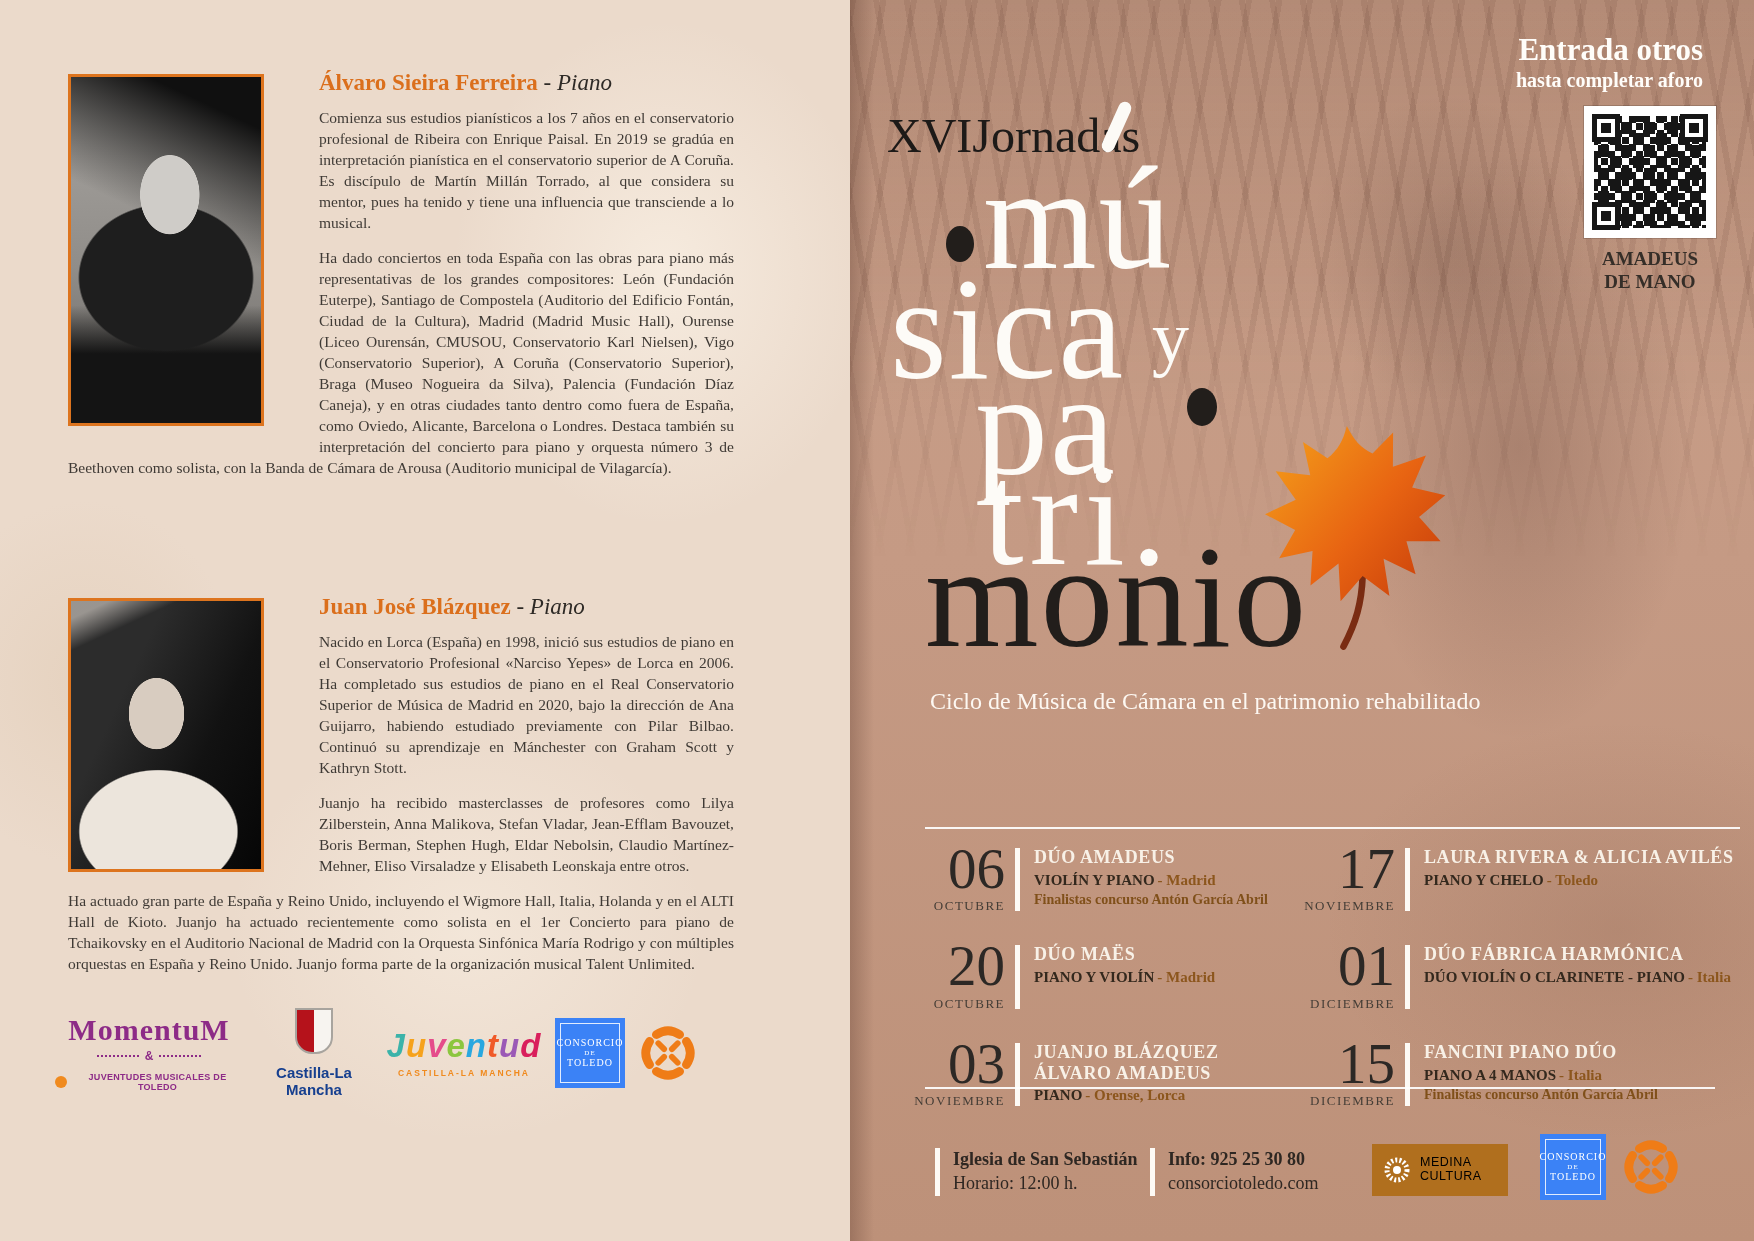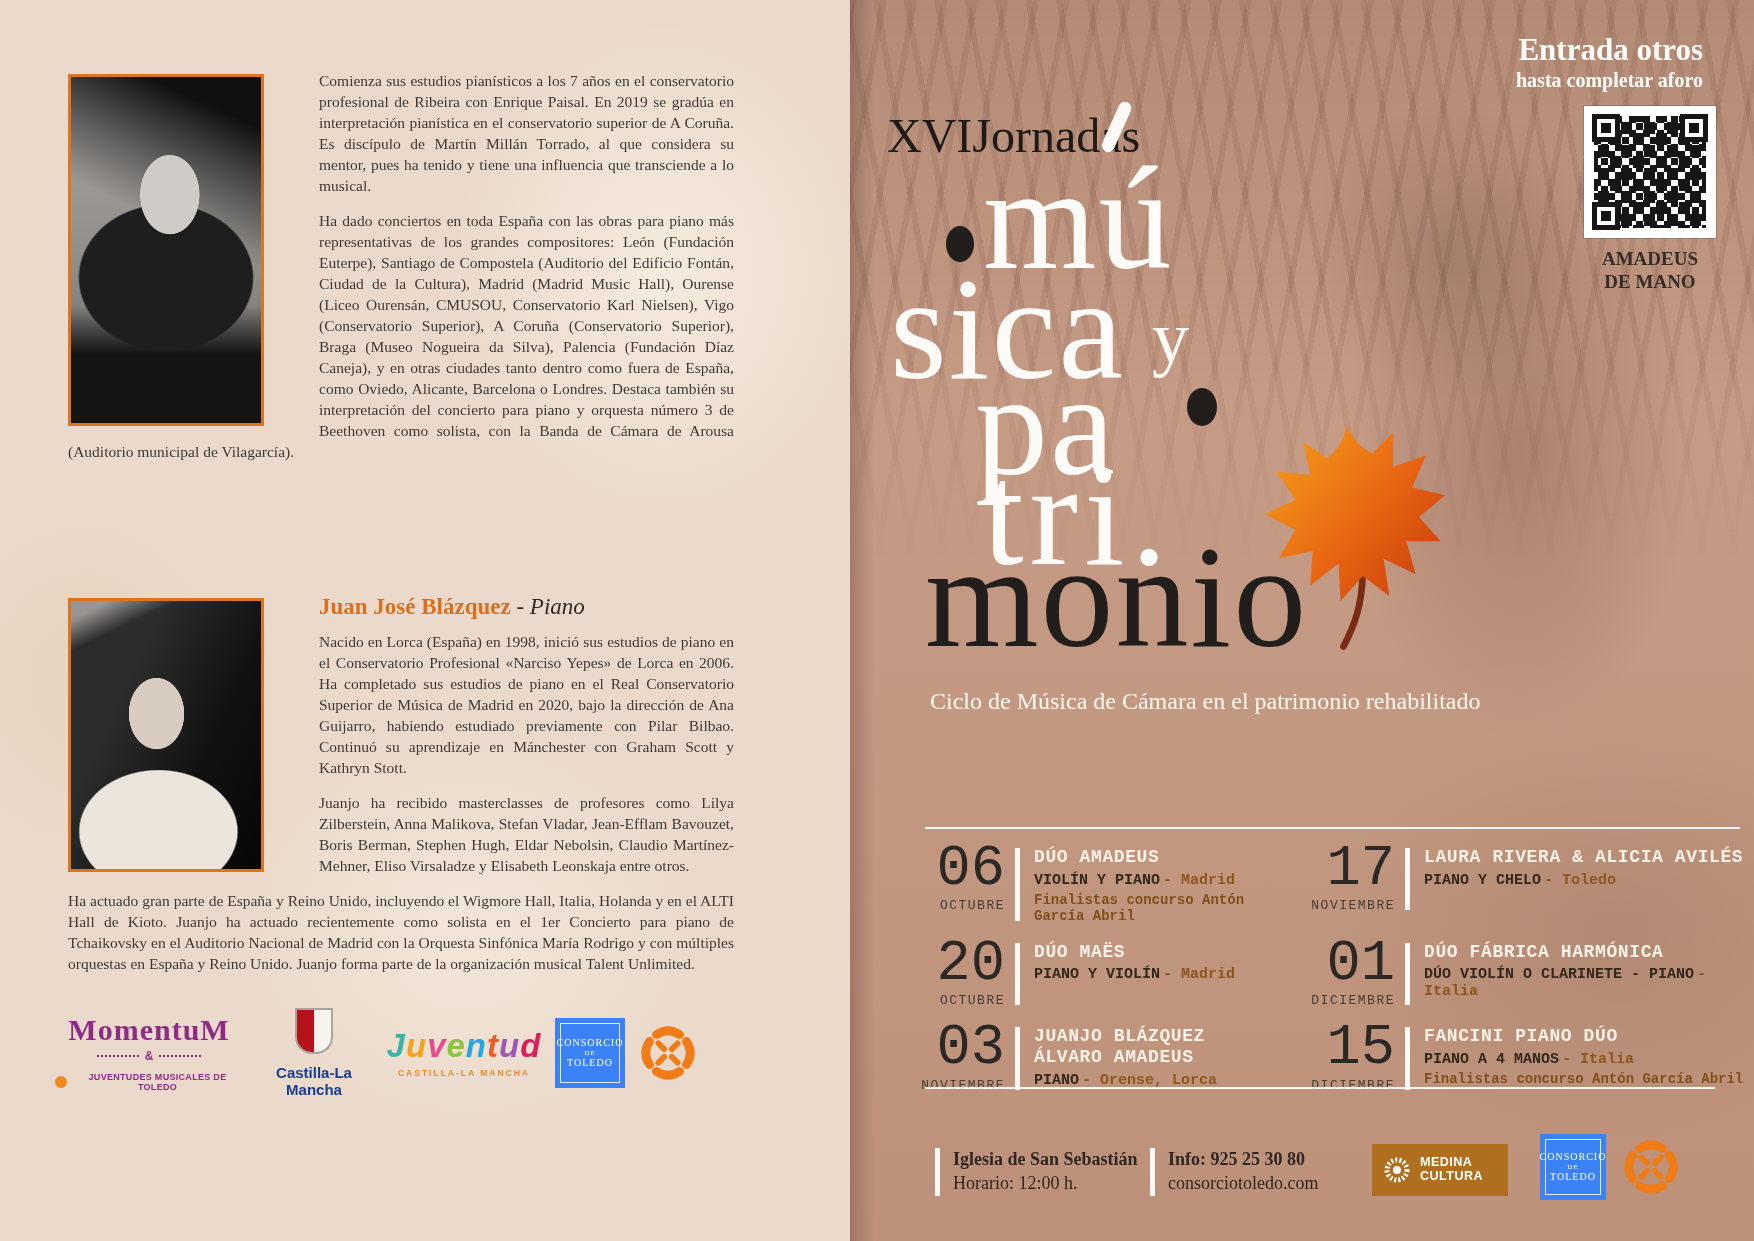--- a/index.html
+++ b/index.html
@@ -101,21 +101,21 @@
   .dot-1{left:96px;top:226px;width:28px;height:36px;background:#221e1b;}
   .dot-2{left:337px;top:388px;width:30px;height:38px;background:#221e1b;}
   .leaf{position:absolute;left:408px;top:414px;width:200px;height:236px;transform:rotate(-6deg);}
 
   .p-subtitle{position:absolute;left:80px;top:688px;font-size:24px;color:#fdf8f2;white-space:nowrap;}
   .p-season{position:absolute;left:85px;top:768px;font-size:35px;font-weight:bold;color:#2b2622;}
   .hr-white{position:absolute;height:2px;background:rgba(255,255,255,.92);}
   .hr-1{left:75px;top:827px;width:815px;}
   .hr-2{left:75px;top:1087px;width:790px;}
 
-  .events{position:absolute;left:55px;top:845px;display:grid;grid-template-columns:390px 450px;row-gap:16px;align-items:start;font-family:Liberation Mono, monospace;}
+  .events{position:absolute;left:55px;top:845px;display:grid;grid-template-columns:390px 450px;row-gap:28px;align-items:start;}
   .event{display:flex;align-items:stretch;}
   .ev-date{width:100px;text-align:right;flex:0 0 auto;}
   .ev-day{font-size:57px;line-height:.85;color:#2c2825;}
   .ev-month{font-size:13px;letter-spacing:1.5px;color:#443d36;margin-top:5px;}
   .ev-bar{width:5px;background:#fdfaf5;margin:3px 14px 3px 10px;flex:0 0 auto;}
   .ev-info{padding-top:2px;}
   .ev-title{font-size:18px;font-weight:bold;color:#f8f1e7;letter-spacing:.6px;line-height:1.15;}
   .ev-title2{font-size:18px;font-weight:bold;color:#f8f1e7;letter-spacing:.6px;line-height:1.15;}
   .ev-title2:empty{display:none;}
   .ev-desc{font-size:15px;font-weight:bold;color:#33281d;margin-top:4px;}
@@ -123,33 +123,34 @@
   .ev-note{font-size:14px;font-weight:bold;color:#80501a;margin-top:3px;}
   .ev-note:empty{display:none;}
 
   .f-block{position:absolute;top:1148px;display:flex;color:#2e2722;}
   .f-block-1{left:85px;}
   .f-block-2{left:300px;}
   .f-bar{width:5px;background:#fdfaf5;margin-right:13px;height:48px;}
   .f-l1{font-size:18px;font-weight:bold;line-height:1.3;}
   .f-l2{font-size:18px;line-height:1.4;}
   .medina{position:absolute;left:522px;top:1144px;width:136px;height:52px;background:#b06f1e;display:flex;align-items:center;gap:7px;padding:0 9px;box-sizing:border-box;}
-  .medina-text{color:#ffffff;font-family:"Liberation Sans",sans-serif;font-size:12.5px;font-weight:bold;letter-spacing:.5px;line-height:1.1;}
+  .medina-text{color:#000000;font-family:"Liberation Sans",sans-serif;font-size:12.5px;font-weight:normal;letter-spacing:.5px;line-height:1.1;}
   .consorcio-right{position:absolute;left:690px;top:1134px;width:66px;height:66px;}
   .knot-right{position:absolute;left:770px;top:1136px;}
 </style>
 </head>
 <body>
 
 <div class="sheet">
 
   <div class="page-left">
 
     <div class="bio bio-1">
       <div class="bio-photo bio-photo-1"></div>
+      <h2 class="bio-heading"><span>Álvaro Sieira Ferreira</span> <span class="bio-instrument">- Piano</span></h2>
       <p>Comienza sus estudios pianísticos a los 7 años en el conservatorio profesional de Ribeira con Enrique Paisal. En 2019 se gradúa en interpretación pianística en el conservatorio superior de A Coruña. Es discípulo de Martín Millán Torrado, al que considera su mentor, pues ha tenido y tiene una influencia que transciende a lo musical.</p>
       <p>Ha dado conciertos en toda España con las obras para piano más representativas de los grandes compositores: León (Fundación Euterpe), Santiago de Compostela (Auditorio del Edificio Fontán, Ciudad de la Cultura), Madrid (Madrid Music Hall), Ourense (Liceo Ourensán, CMUSOU, Conservatorio Karl Nielsen), Vigo (Conservatorio Superior), A Coruña (Conservatorio Superior), Braga (Museo Nogueira da Silva), Palencia (Fundación Díaz Caneja), y en otras ciudades tanto dentro como fuera de España, como Oviedo, Alicante, Barcelona o Londres. Destaca también su interpretación del concierto para piano y orquesta número 3 de Beethoven como solista, con la Banda de Cámara de Arousa (Auditorio municipal de Vilagarcía).</p>
     </div>
 
     <div class="bio bio-2">
       <div class="bio-photo bio-photo-2"></div>
       <h2 class="bio-heading"><span>Juan José Blázquez</span> <span class="bio-instrument">- Piano</span></h2>
       <p>Nacido en Lorca (España) en 1998, inició sus estudios de piano en el Conservatorio Profesional «Narciso Yepes» de Lorca en 2006. Ha completado sus estudios de piano en el Real Conservatorio Superior de Música de Madrid en 2020, bajo la dirección de Ana Guijarro, habiendo estudiado previamente con Pilar Bilbao. Continuó su aprendizaje en Mánchester con Graham Scott y Kathryn Stott.</p>
       <p>Juanjo ha recibido masterclasses de profesores como Lilya Zilberstein, Anna Malikova, Stefan Vladar, Jean-Efflam Bavouzet, Boris Berman, Stephen Hugh, Eldar Nebolsin, Claudio Martínez-Mehner, Eliso Virsaladze y Elisabeth Leonskaja entre otros.</p>
       <p>Ha actuado gran parte de España y Reino Unido, incluyendo el Wigmore Hall, Italia, Holanda y en el ALTI Hall de Kioto. Juanjo ha actuado recientemente como solista en el 1er Concierto para piano de Tchaikovsky en el Auditorio Nacional de Madrid con la Orquesta Sinfónica María Rodrigo y con múltiples orquestas en España y Reino Unido. Juanjo forma parte de la organización musical Talent Unlimited.</p>

